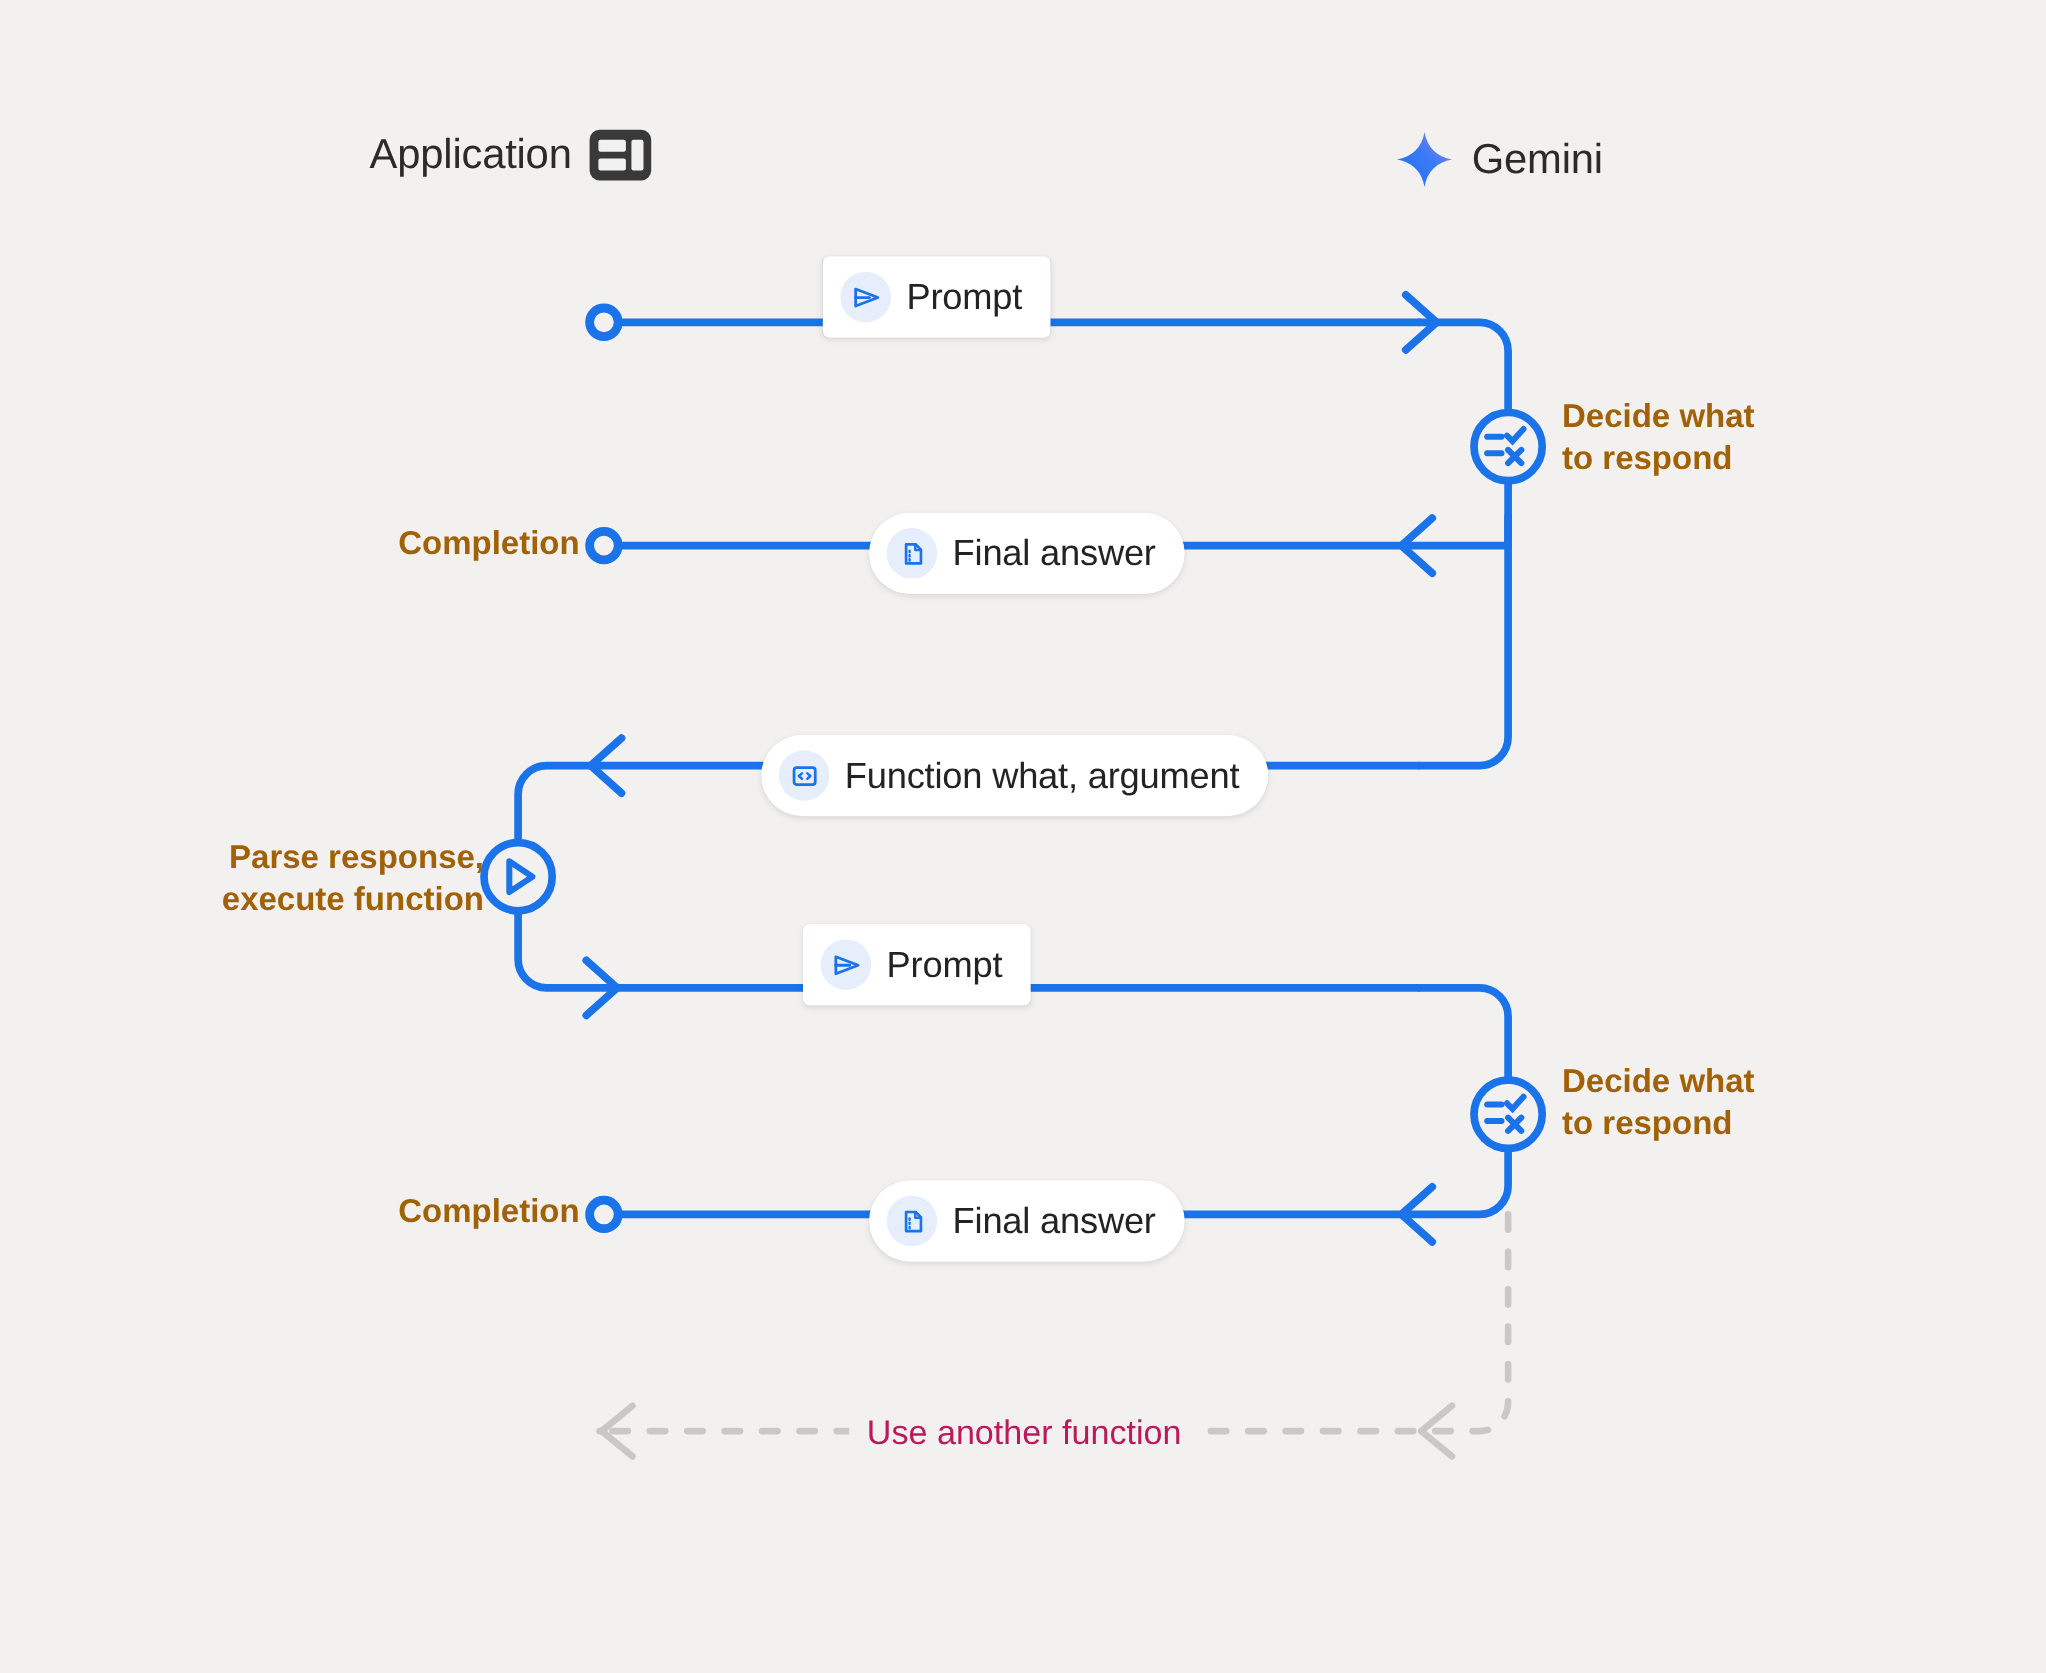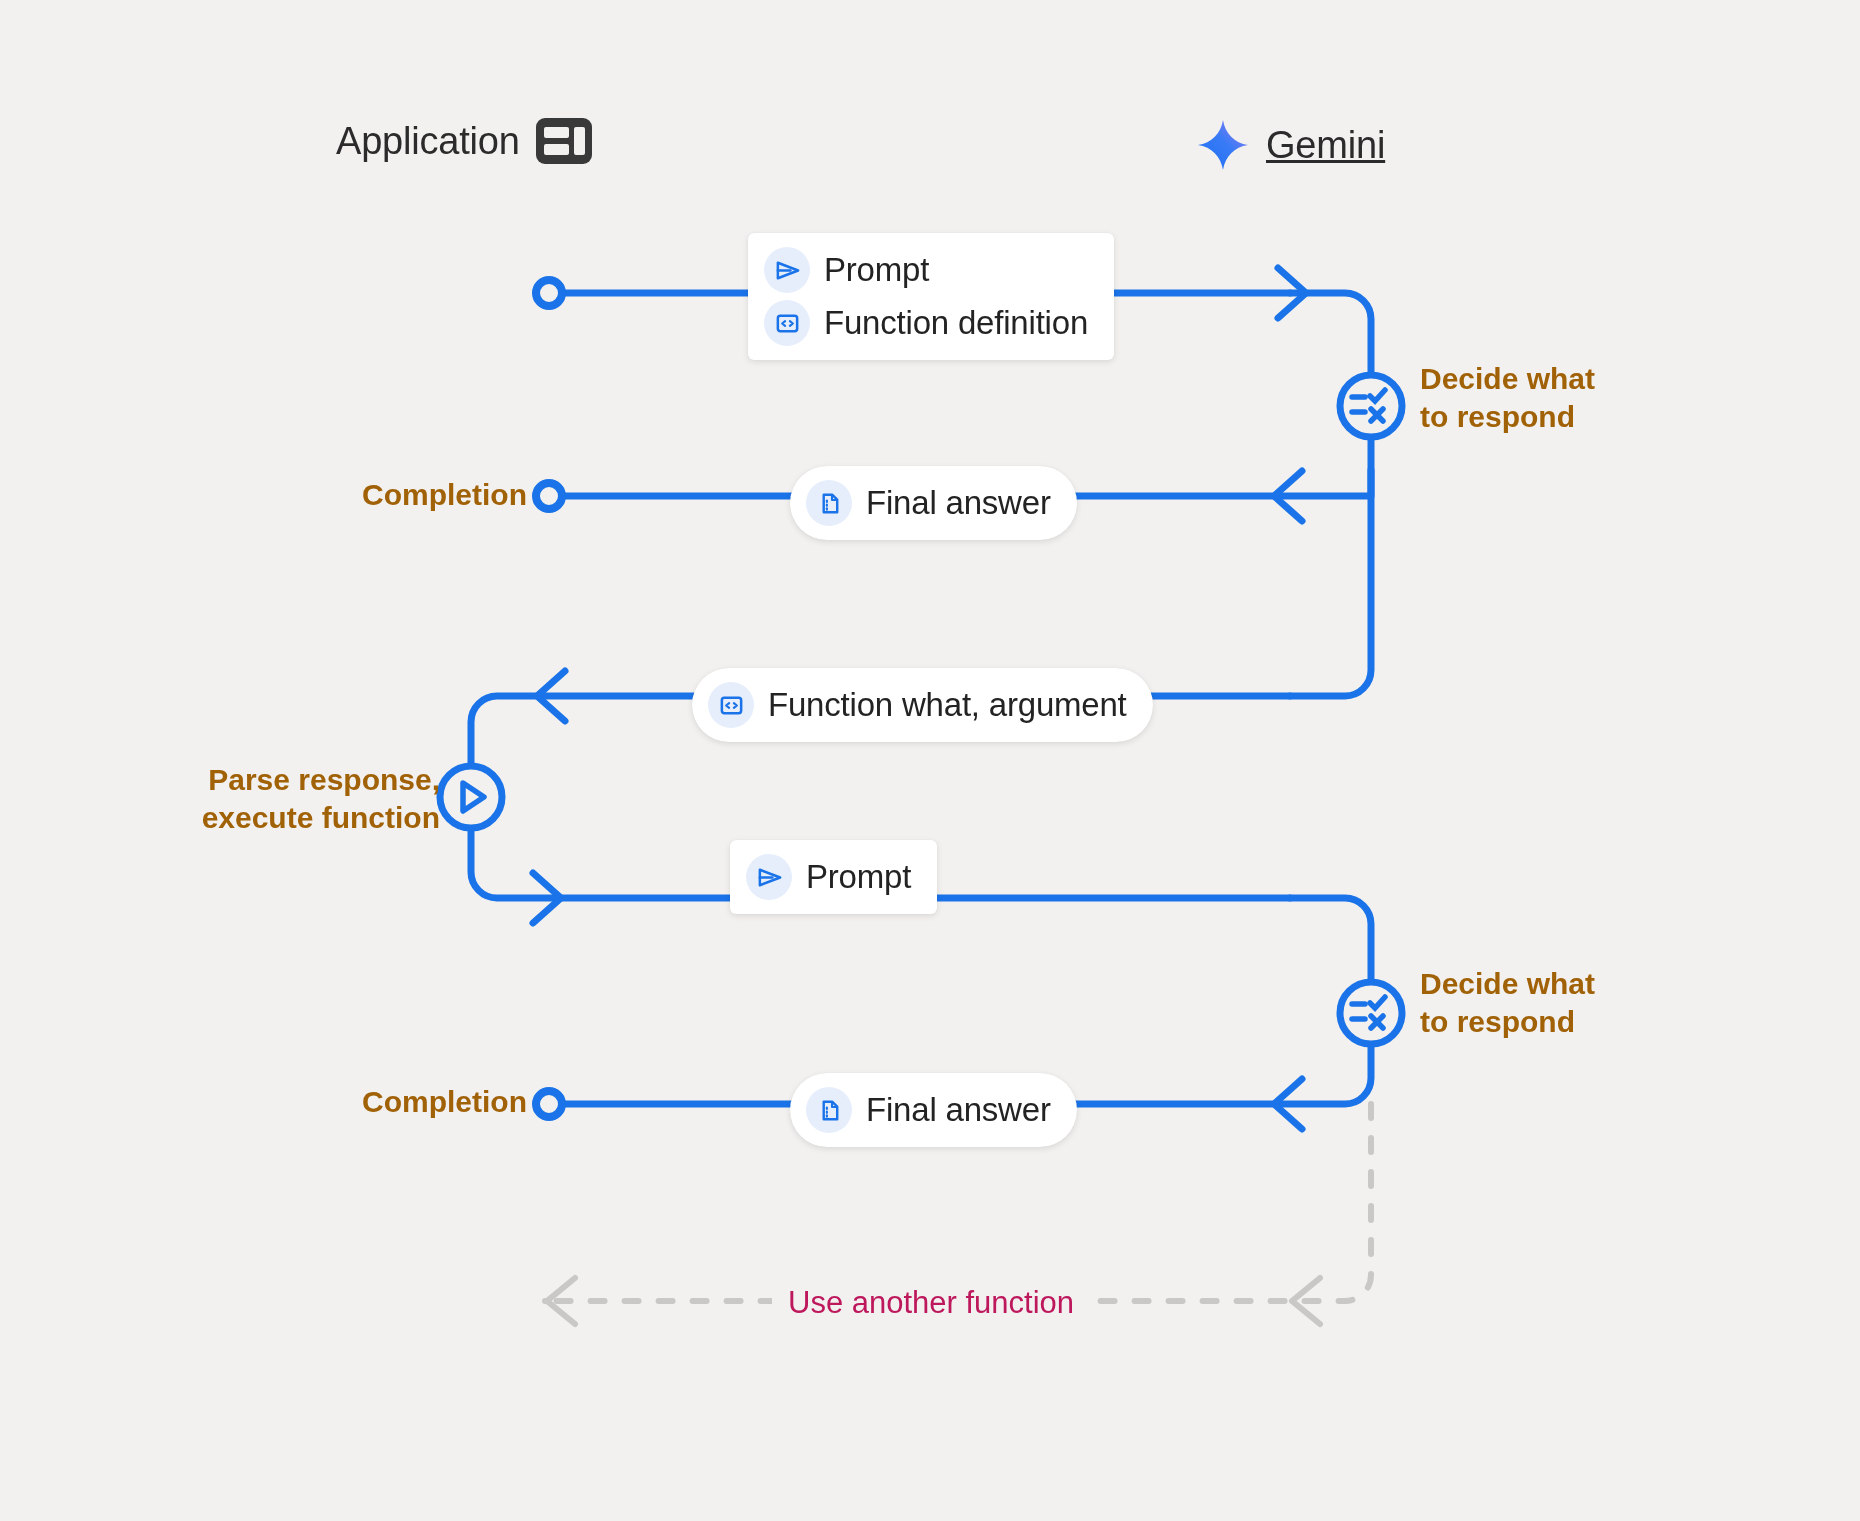--- a/index.html
+++ b/index.html
@@ -32,21 +32,21 @@
     position: absolute;
     display: flex;
     align-items: center;
     gap: 16px;
     font-size: 38px;
     color: #2b2b2b;
     letter-spacing: -0.2px;
     white-space: nowrap;
   }
   #hdr-app { left: 336px; top: 118px; }
-  #hdr-gem { left: 1196px; top: 118px; text-decoration: underline; }
+  #hdr-gem { left: 1268px; top: 118px; }
 
   .app-icon {
     width: 56px; height: 46px;
     background: #39393a;
     border-radius: 9px;
     position: relative;
   }
   .app-icon i {
     position: absolute;
     background: #f2f1ef;
@@ -249,30 +249,20 @@
   <div class="bubble" id="bub-1">
     <div class="brow">
       <span class="chip">
         <svg viewBox="0 0 28 28" width="27" height="27">
           <path d="M4 6 L25 14 L4 22 Z" fill="none" stroke="#1a73e8" stroke-width="2.6" stroke-linejoin="round"></path>
           <line x1="4" y1="14" x2="17" y2="14" stroke="#1a73e8" stroke-width="2.6" stroke-linecap="round"></line>
         </svg>
       </span>
       <span class="txt">Prompt</span>
     </div>
-    <div class="brow">
-      <span class="chip">
-        <svg viewBox="0 0 28 28" width="27" height="27">
-          <rect x="4" y="6" width="20" height="16" rx="2.5" fill="none" stroke="#1a73e8" stroke-width="2.6"></rect>
-          <polyline points="11.5,11.5 8.5,14 11.5,16.5" fill="none" stroke="#1a73e8" stroke-width="2.3" stroke-linecap="round" stroke-linejoin="round"></polyline>
-          <polyline points="16.5,11.5 19.5,14 16.5,16.5" fill="none" stroke="#1a73e8" stroke-width="2.3" stroke-linecap="round" stroke-linejoin="round"></polyline>
-        </svg>
-      </span>
-      <span class="txt">Function definition</span>
-    </div>
   </div>
 
   <div class="bubble" id="bub-2">
     <div class="brow">
       <span class="chip">
         <svg viewBox="0 0 28 28" width="27" height="27">
           <path d="M8 5 H17 L22 10 V23 H8 Z" fill="none" stroke="#1a73e8" stroke-width="2.5" stroke-linejoin="round"></path>
           <polyline points="16.6,5.4 16.6,10.4 21.6,10.4" fill="none" stroke="#1a73e8" stroke-width="2.2" stroke-linejoin="round"></polyline>
           <line x1="11.3" y1="11" x2="11.3" y2="12.4" stroke="#1a73e8" stroke-width="2.2" stroke-linecap="round"></line>
           <line x1="11.3" y1="15" x2="11.3" y2="16.4" stroke="#1a73e8" stroke-width="2.2" stroke-linecap="round"></line>

